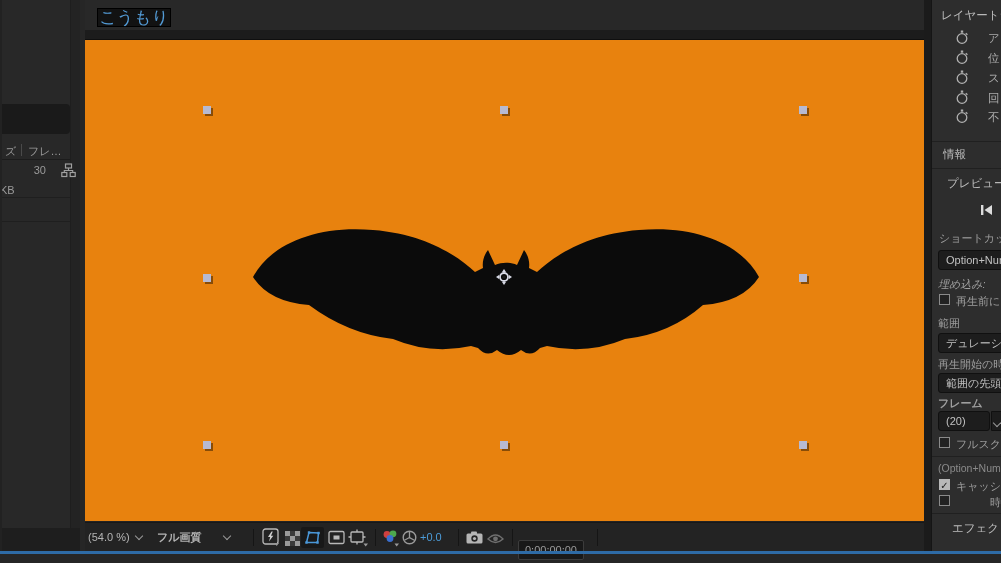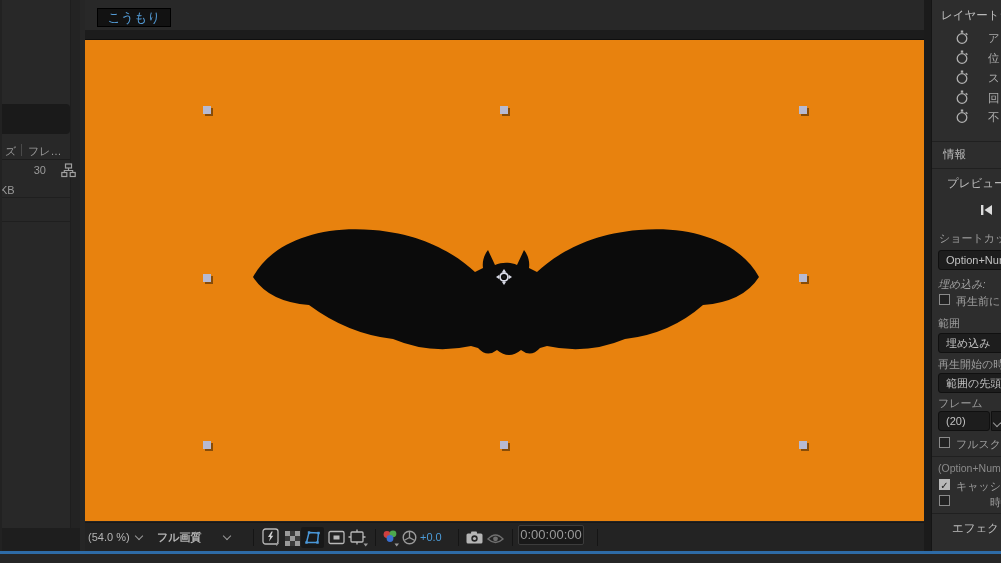--- a/index.html
+++ b/index.html
@@ -22,35 +22,35 @@
   #proj-rate { left:22px; top:164px; width:22px; font-size:11px; color:#9a9a9a; text-align:right; }
   #proj-kb { left:-2px; top:184px; font-size:11px; color:#9a9a9a; }
   .proj-hline { left:0; width:68px; height:1px; background:#1f1f1f; }
   #proj-strip { left:68px; top:0; width:12px; height:551px; background:#232323; border-left:1px solid #1e1e1e; }
   #proj-footer { left:0; top:528px; width:80px; height:23px; background:#1e1e1e; }
 
   
   #comp-panel { left:85px; top:0; width:846px; height:551px; background:#232323; }
   #comp-tabbar { left:0; top:0; width:839px; height:30px; background:#282828; }
   #comp-tab { left:12px; top:8px; width:74px; height:19px; background:#121212; border:1px solid #000;
-              color:#539bd6; font-size:13px; text-align:center; line-height:17px; }
+              color:#539bd6; font-size:17px; text-align:center; line-height:17px; }
   #comp-tabedge { left:0; top:30px; width:839px; height:10px; background:#1c1c1c; border-bottom:1px solid #0f0f0f; }
   #comp-gap { left:839px; top:0; width:7px; height:551px; background:#1b1b1b; }
 
   #viewer { left:0; top:40px; width:839px; height:481px; overflow:hidden; }
 
   .handle { position:absolute; width:8px; height:8px; background:#b7bad2; box-shadow:2px 2px 0 rgba(20,10,0,.45); }
 
   
   #comp-toolbar { left:0; top:522px; width:839px; height:29px; background:#232323; border-top:1px solid #181818; font-size:11px; color:#b4b4b4; }
   .tb-sep { position:absolute; top:6px; width:1px; height:17px; background:#151515; }
   .chev { display:inline-block; width:6px; height:6px; border-right:1.5px solid #9a9a9a; border-bottom:1.5px solid #9a9a9a; transform:rotate(45deg); margin-left:6px; margin-bottom:2px; }
   .tb-drop { position:absolute; top:5px; height:19px; line-height:19px; cursor:default; }
-  #tc-box { left:433px; top:2px; width:66px; height:20px; background:#191919; border:1px solid #3c3c3c; border-radius:2px;
-            color:#9a9a9a; text-align:center; line-height:18px; font-size:13px; }
+  #tc-box { left:433px; top:17px; width:66px; height:20px; background:#191919; border:1px solid #3c3c3c; border-radius:2px;
+            color:#9a9a9a; text-align:center; line-height:18px; font-size:11px; }
   .tb-icon { position:absolute; }
   #icon-mask-wrap { left:216px; top:4px; width:23px; height:21px; background:#181818; border-radius:2px; }
 
   
   #right-panel { left:931px; top:0; width:70px; height:551px; background:#2d2d2d; border-left:1px solid #151515; overflow:hidden; }
   #right-panel .lbl { position:absolute; font-size:11px; color:#9e9e9e; white-space:nowrap; }
   #right-panel .hdr { position:absolute; font-size:11.5px; color:#bdbdbd; white-space:nowrap; }
   .rp-div { position:absolute; left:0; width:70px; height:1px; background:#202020; }
   .rp-drop { position:absolute; left:6px; height:20px; background:#1d1d1d; border:1px solid #101010; border-radius:3px;
              color:#c2c2c2; font-size:11px; line-height:18px; padding-left:7px; white-space:nowrap; overflow:hidden; width:70px; }
@@ -271,26 +271,26 @@
   </svg>
 
   <div class="lbl" style="left:7px;top:231px;">ショートカッ</div>
   <div class="rp-drop" style="top:250px;"><span>Option+Num</span></div>
 
   <div class="lbl" style="left:6px;top:277px;font-style:italic;">埋め込み:</div>
   <div class="cb" style="left:7px;top:294px;"></div>
   <div class="lbl" style="left:24px;top:294px;">再生前に</div>
 
   <div class="lbl" style="left:6px;top:316px;">範囲</div>
-  <div class="rp-drop" style="top:333px;"><span>埋め込み</span></div>
+  <div class="rp-drop" style="top:333px;"><span>デュレーシ</span></div>
 
   <div class="lbl" style="left:6px;top:357px;">再生開始の時</div>
   <div class="rp-drop" style="top:373px;"><span>範囲の先頭</span></div>
 
-  <div class="lbl" style="left:6px;top:396px;">フレーム</div>
+  <div class="lbl" style="left:6px;top:396px;font-weight:bold;">フレーム</div>
   <div class="rp-drop" style="top:411px;width:52px;"><span>(20)</span></div>
   <div class="abs" style="left:59px;top:411px;width:14px;height:20px;background:#1d1d1d;border:1px solid #101010;border-radius:0 3px 3px 0;">
     <span class="chev" style="margin:4px 0 0 2px;"></span>
   </div>
 
   <div class="cb" style="left:7px;top:437px;"></div>
   <div class="lbl" style="left:24px;top:437px;">フルスクリ</div>
 
   <div class="rp-div" style="top:456px;"></div>
   <div class="lbl" style="left:6px;top:462px;color:#8a8a8a;font-size:10.5px;">(Option+Num</div>

